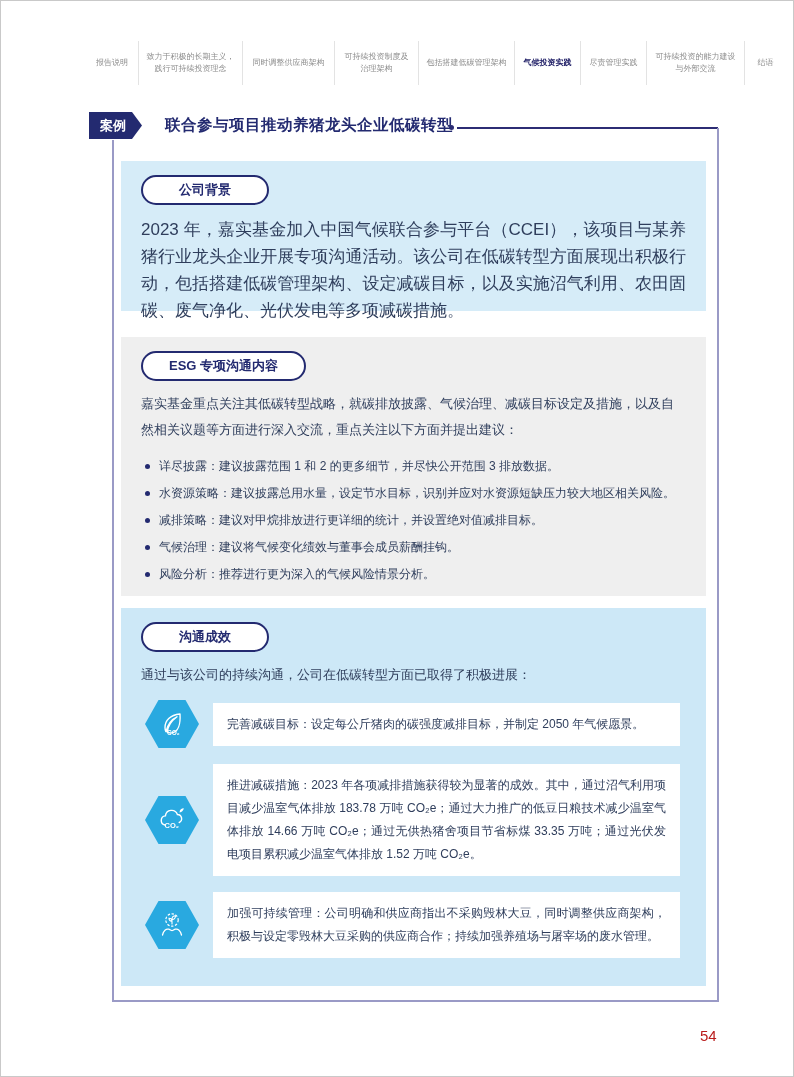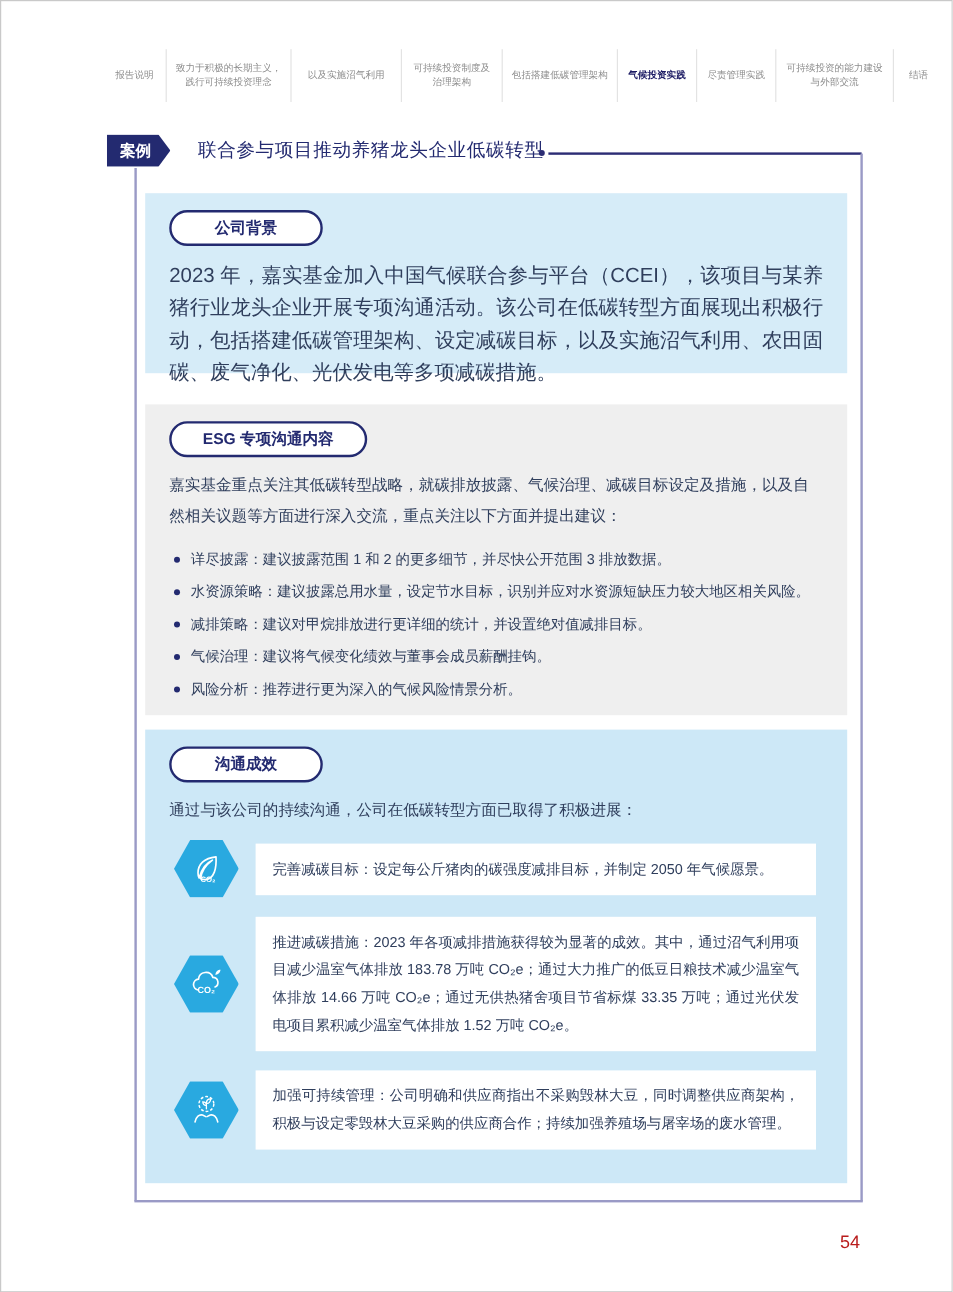--- a/index.html
+++ b/index.html
@@ -29,21 +29,21 @@
   .top-line    { position:absolute; left:456px; top:126px; width:261px; height:2px; background:#2c2c74; }
   .title-dot   { position:absolute; left:448px; top:124px; width:5px; height:5px; border-radius:50%; background:#2c2c74; }
 
   
   .badge {
     position:absolute; left:88px; top:111px; height:27px; padding:0 16px 0 11px;
     background:#232a70; color:#fff; font-size:13px; font-weight:bold;
     display:flex; align-items:center;
     clip-path:polygon(0 0, calc(100% - 10px) 0, 100% 50%, calc(100% - 10px) 100%, 0 100%);
   }
-  .case-title { position:absolute; left:164px; top:114px; font-size:15.5px; font-weight:normal; color:#232a70; letter-spacing:.5px; }
+  .case-title { position:absolute; left:164px; top:114px; font-size:15.5px; font-weight:bold; color:#232a70; letter-spacing:.5px; }
 
   
   .section { position:absolute; left:120px; width:585px; padding:14px 20px 22px 20px; }
   .section-bg   { top:160px; height:150px; background:#d6ecf8; }
   .section-esg  { top:336px; height:259px; background:#efefef; }
   .section-out  { top:607px; min-height:378px; background:#cde8f7; padding-right:26px; padding-bottom:20px; }
 
   .pill {
     display:inline-block; min-width:128px; text-align:center; background:#fff;
     border:2px solid #232a70; border-radius:16px; padding:4px 26px;
@@ -78,21 +78,21 @@
 <div class="page">
 
   <div class="nav">
     <div class="nav-item nw1">
         <span>报告说明</span>
       </div>
     <div class="nav-item nw2">
         <span>致力于积极的长期主义，践行可持续投资理念</span>
       </div>
     <div class="nav-item nw3">
-        <span>以及实施沼气利用</span>
+        <span>同时调整供应商架构</span>
       </div>
     <div class="nav-item nw4">
         <span>可持续投资制度及治理架构</span>
       </div>
     <div class="nav-item nw5">
         <span>包括搭建低碳管理架构</span>
       </div>
     <div class="nav-item nw6 active">
         <span>气候投资实践</span>
       </div>

